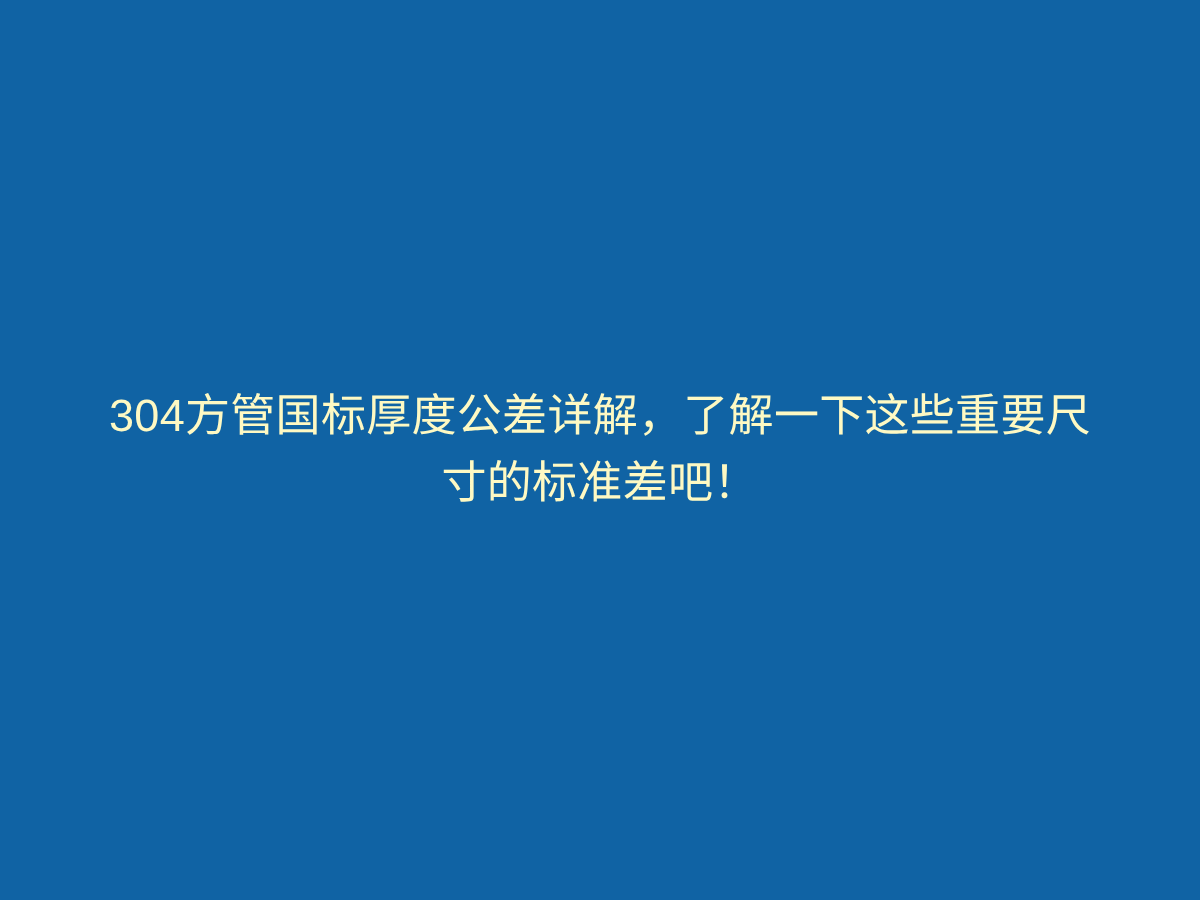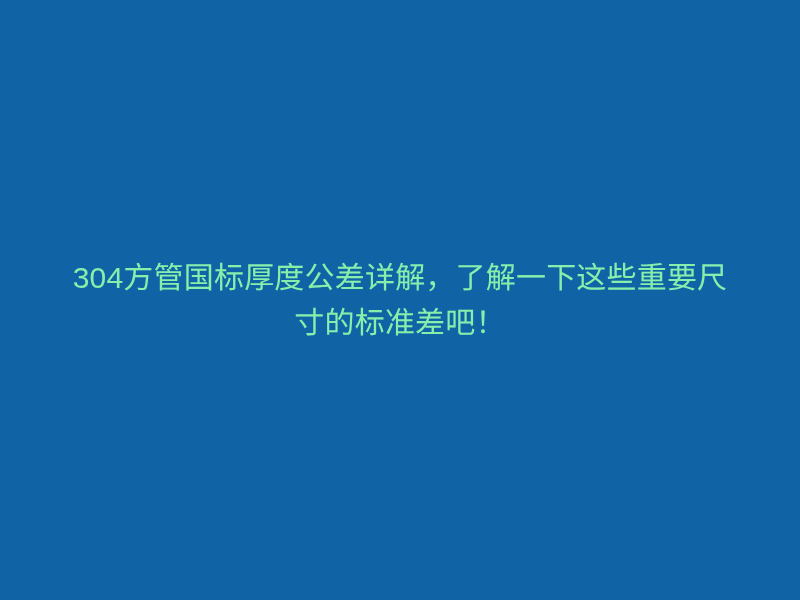--- a/index.html
+++ b/index.html
@@ -49,17 +49,17 @@
     white-space: normal;
   }
 </style>
 </head>
 <body style="background-color: rgb(16, 99, 164);">
 
 <div class="banner" style="background-color: rgb(16, 99, 164);">
 
   <div class="headline-block">
 
-    <h1 class="headline" style="color: #86efac;">304方管国标厚度公差详解，了解一下这些重要尺寸的标准差吧！</h1>
+    <h1 class="headline" style="color: #fef9c3;">304方管国标厚度公差详解，了解一下这些重要尺寸的标准差吧！</h1>
 
   </div>
 
 </div>
 
 </body></html>

